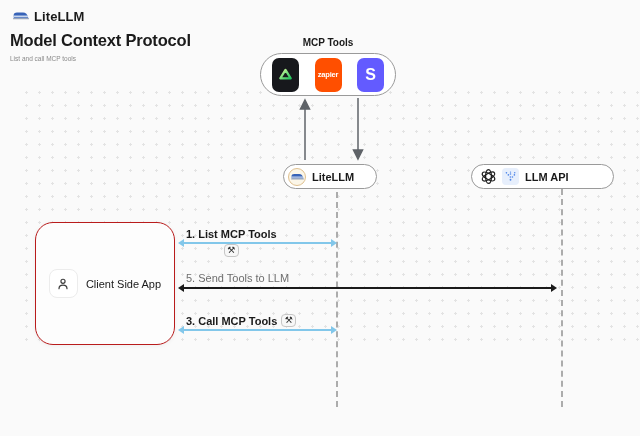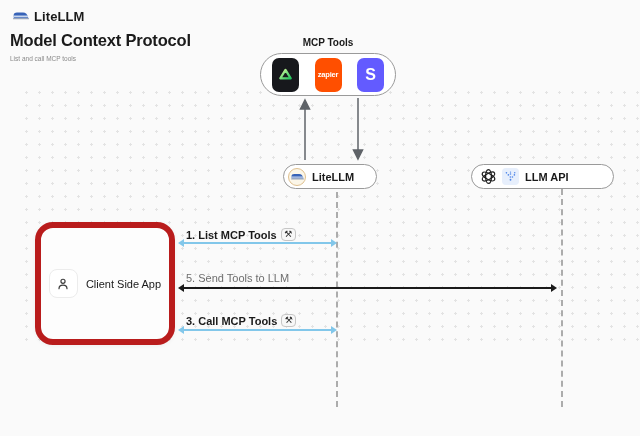--- a/index.html
+++ b/index.html
@@ -45,21 +45,21 @@
     width:18px; height:18px; border-radius:50%; background:#FBF6E8; border:1px solid #DFC08F;
     display:flex; align-items:center; justify-content:center;
   }
   .provider-sq {
     width:17px; height:17px; border-radius:4px; background:#E7EFFC; margin-left:5px;
     display:flex; align-items:center; justify-content:center;
   }
   
   .client-box {
     position:absolute; left:35px; top:222px; width:140px; height:123px;
-    background:#FDFDFD; border:6px solid #b91c1c; border-radius:18px;
+    background:#FDFDFD; border:1px solid #b91c1c; border-radius:18px;
     box-shadow:0 1px 4px rgba(0,0,0,.05);
     display:flex; align-items:center; justify-content:center; gap:8px;
   }
   .client-icon-sq {
     width:29px; height:29px; border-radius:8px; background:#fff; border:1px solid #ECECEC;
     display:flex; align-items:center; justify-content:center;
   }
   .client-box .lbl { font-size:11px; font-weight:500; }
   
   .dash { position:absolute; width:0; border-left:2px dashed #ACACAC; }
@@ -68,21 +68,21 @@
   
   .harrow { position:absolute; height:8px; }
   .harrow .shaft { position:absolute; left:4px; right:4px; top:3.2px; height:1.6px; background:var(--c); }
   .harrow .ah { position:absolute; width:0; height:0; border-top:4px solid transparent; border-bottom:4px solid transparent; }
   .harrow .ah-l { left:0; border-right:6.5px solid var(--c); }
   .harrow .ah-r { right:0; border-left:6.5px solid var(--c); }
   .arrow1 { left:178px; top:239px; width:159px; --c:#82C7EA; }
   .arrow2 { left:178px; top:284px; width:379px; --c:#1A1A1A; }
   .arrow3 { left:178px; top:326px; width:159px; --c:#82C7EA; }
   .step-label { position:absolute; display:flex; align-items:center; gap:4px; font-size:11px; font-weight:600; color:#1A1A1A; }
-  .lbl1 { left:186px; top:228px; }
+  .lbl1 { left:186px; top:228px;flex-direction:column; }
   .lbl2 { left:186px; top:272px; font-weight:500; color:#6E6E6E; }
   .lbl3 { left:186px; top:314px;text-align:center; }
   .badge {
     display:inline-flex; align-items:center; justify-content:center;
     height:13px; min-width:15px; padding:0 2px;
     border:1px solid #C6C6C6; border-radius:4px; background:#F7F7F7;
     font-size:9px; line-height:11px; color:#2B2B2B; font-weight:400;
   }
 </style>
 </head>

